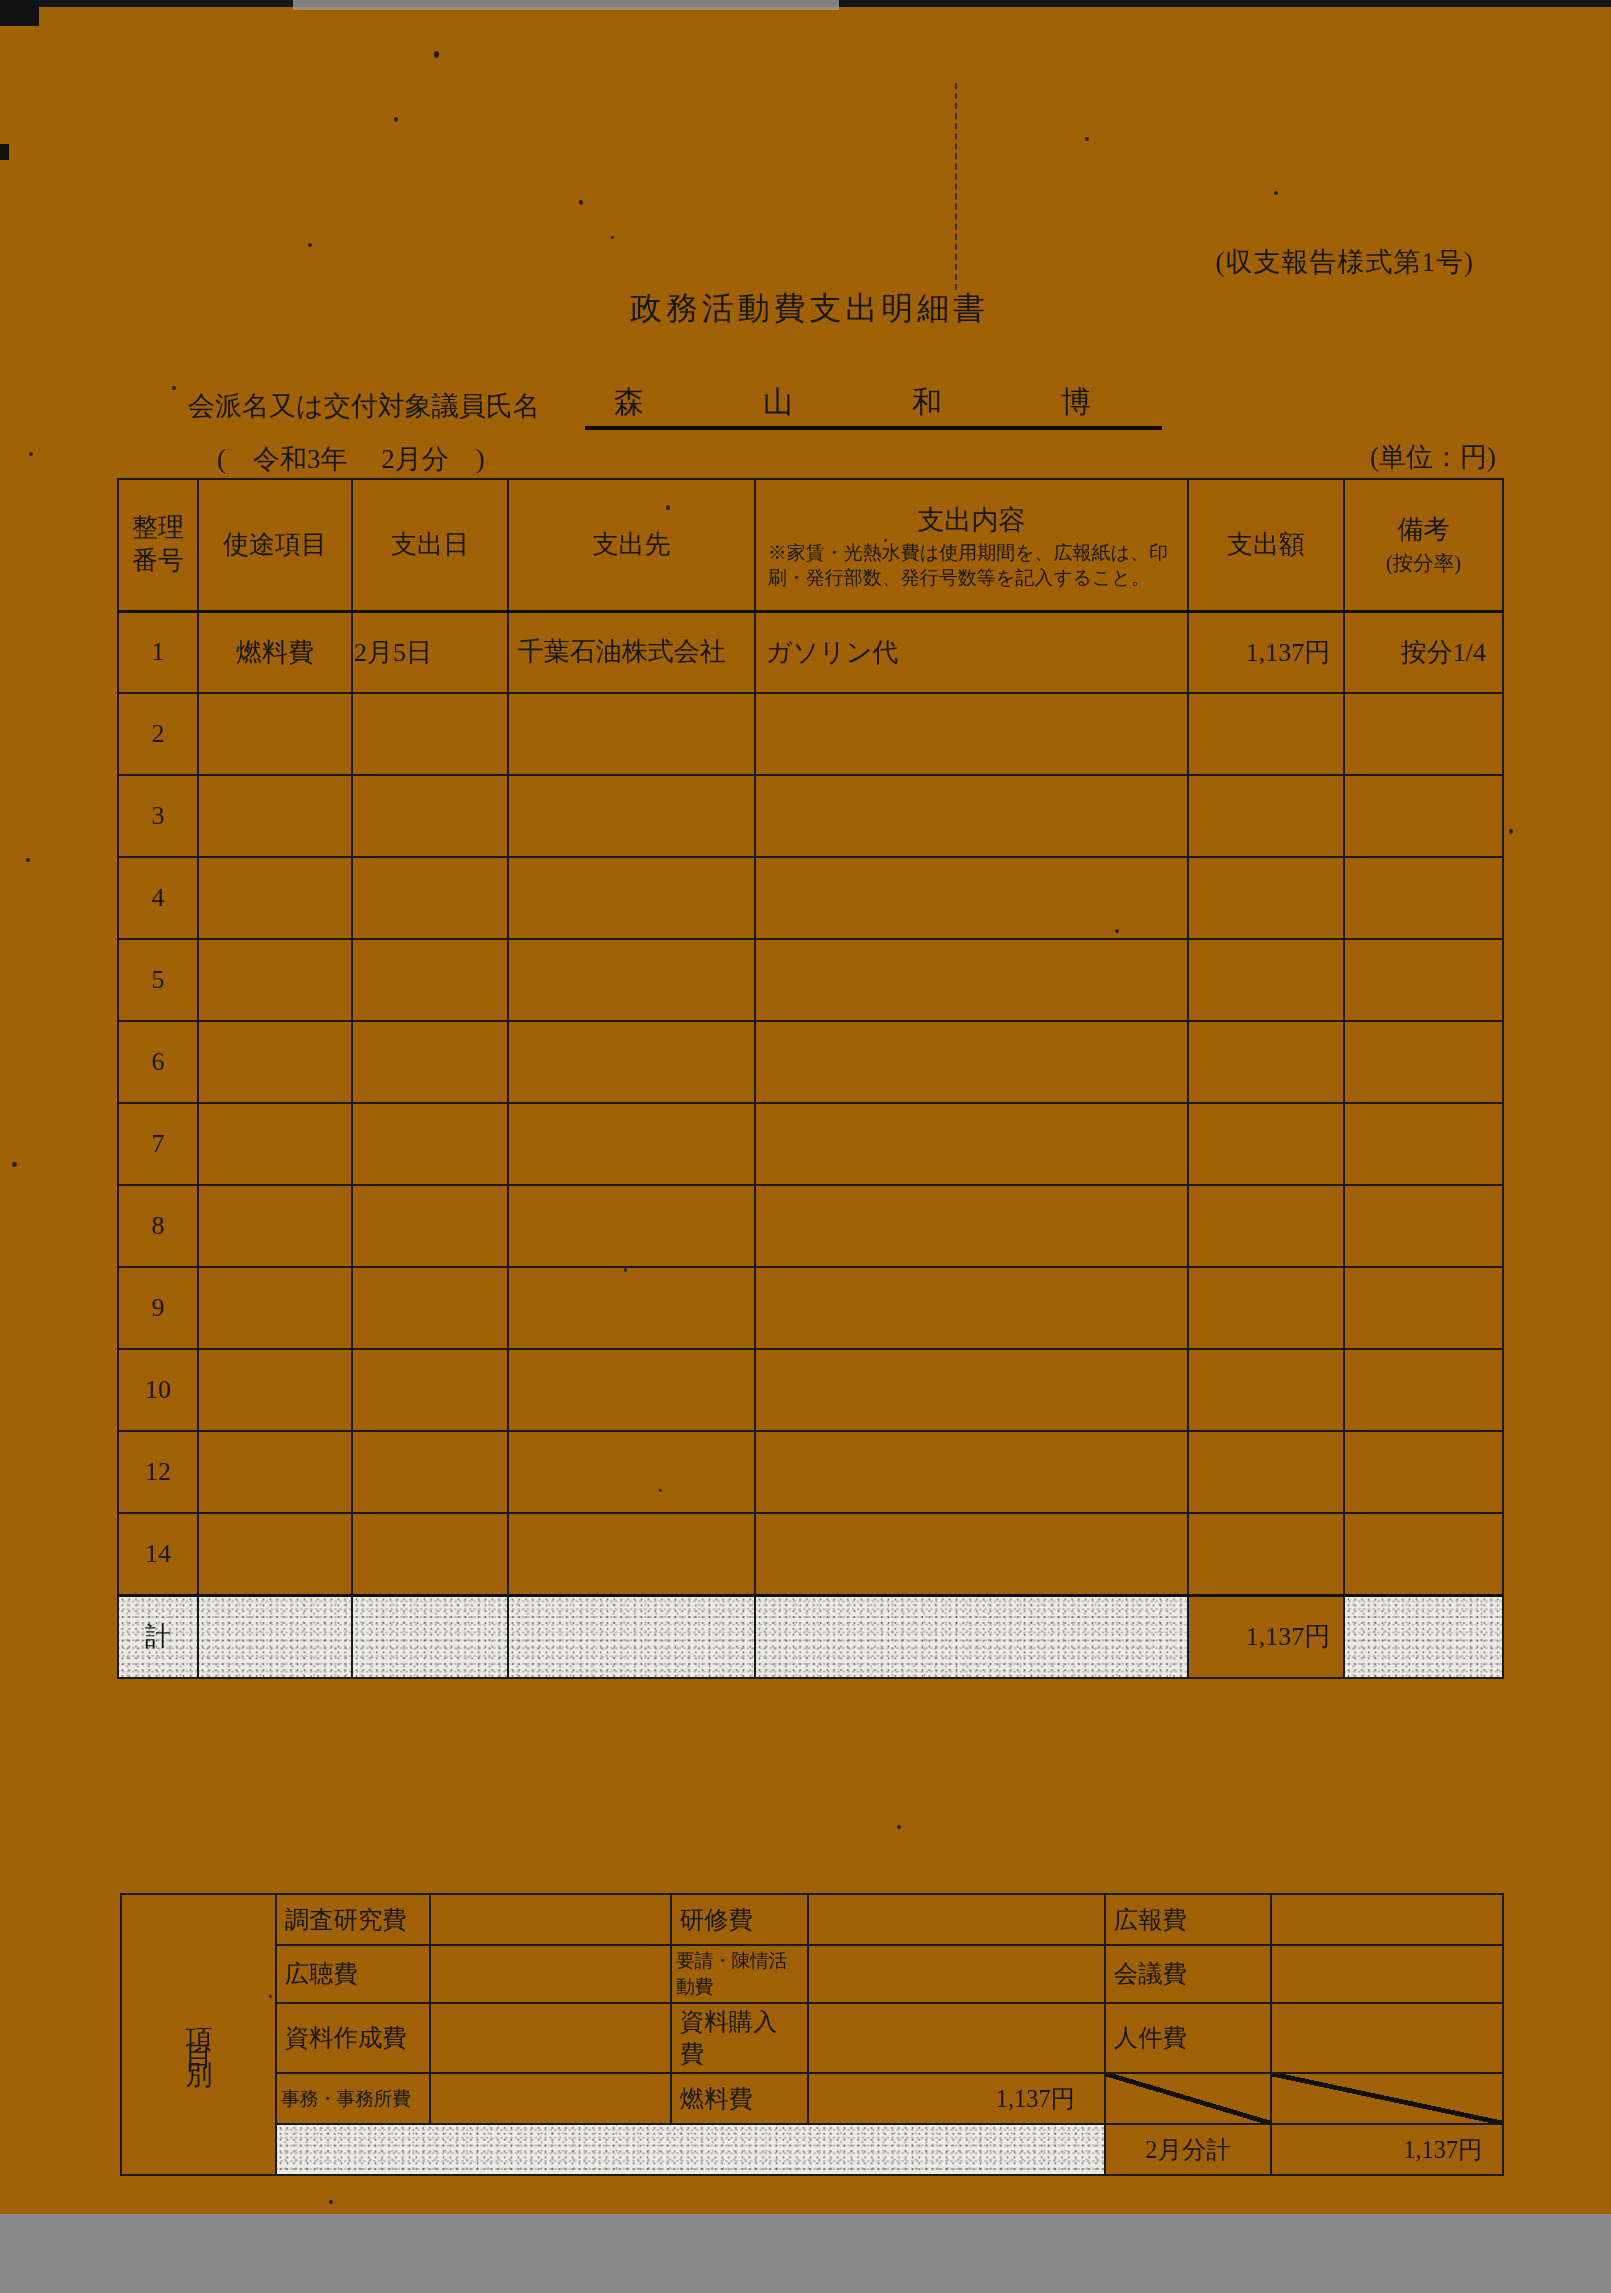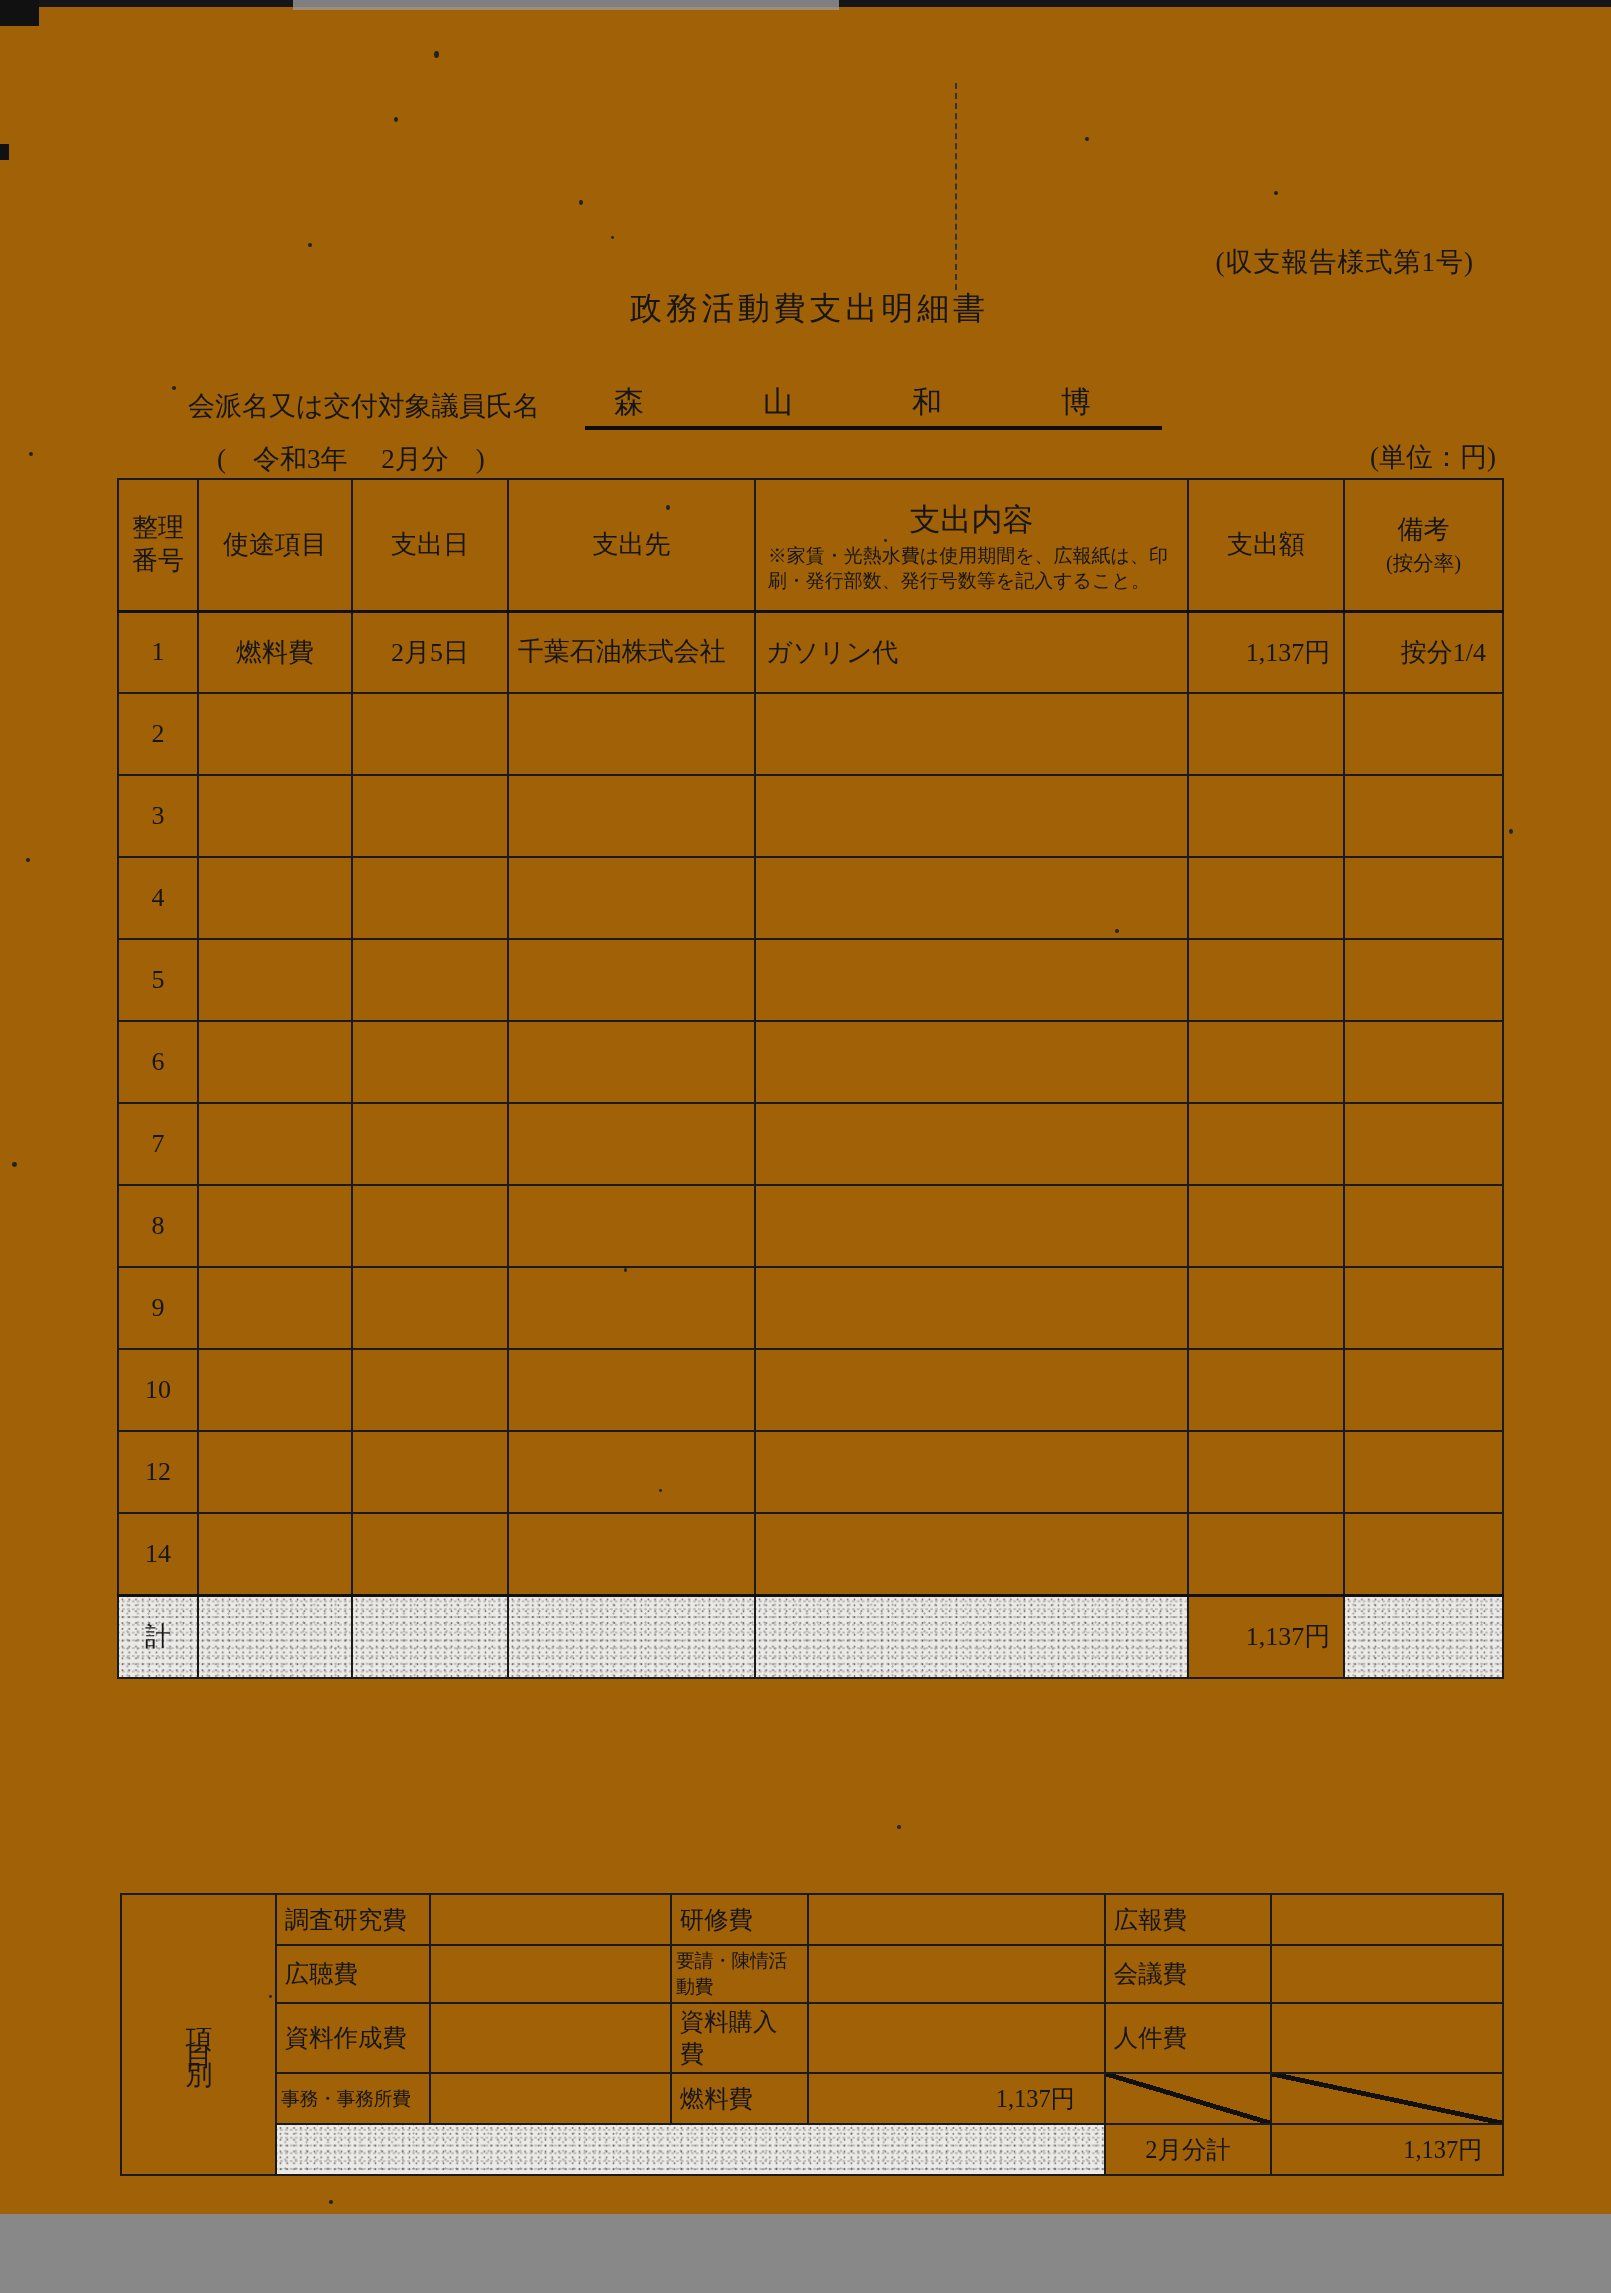--- a/index.html
+++ b/index.html
@@ -30,26 +30,26 @@
   table{border-collapse:collapse;table-layout:fixed;position:absolute;}
   td,th{border:2px solid #1a1a1a;font-weight:normal;overflow:hidden;}
   .main-table{left:117px;top:478px;width:1385px;border:2.9px solid #111;}
   .main-table thead tr{height:132px;border-bottom:3.9px solid #111;}
   .main-table tbody tr{height:82px;}
   .main-table .total-row{height:83px;border-top:3.9px solid #111;}
   .main-table th{font-size:26px;vertical-align:middle;text-align:center;padding:0 3.9px;}
   .main-table td{font-size:26px;vertical-align:middle;}
   .th-no{padding:0 11.7px;line-height:1.25;margin-top:44px;}
   .content-head{padding:3.9px 7.8px 2px 7.8px;}
-  .content-title{text-align:center;font-size:31px;margin-bottom:2px;}
+  .content-title{text-align:center;font-size:27px;margin-bottom:2px;}
   .content-note{text-align:left;font-size:19px;line-height:1.32;letter-spacing:0;}
   .remarks-sub{font-size:20.5px;margin-top:2px;}
   .c-no{text-align:center;}
   .c-cat{text-align:center;}
-  .c-date{text-align:center;}
+  .c-date{text-align:left;}
   .c-payee{text-align:left;padding:2px 5.9px 2px 8.8px;font-size:27px;line-height:1.15;vertical-align:top;}
   .c-content{text-align:left;padding:2px 9.8px;font-size:25px;}
   .c-amount{text-align:right;padding:2px 12.7px;}
   .c-remarks{text-align:right;padding:2px 16px;}
   .shade{
     background-color:#eceae7;
     background-image:
       radial-gradient(circle,rgba(30,30,30,.55) 0.8px,transparent 1.2px),
       radial-gradient(circle,rgba(80,80,80,.38) 0.9px,transparent 1.3px),
       radial-gradient(circle,rgba(140,140,140,.5) 1px,transparent 1.5px);

